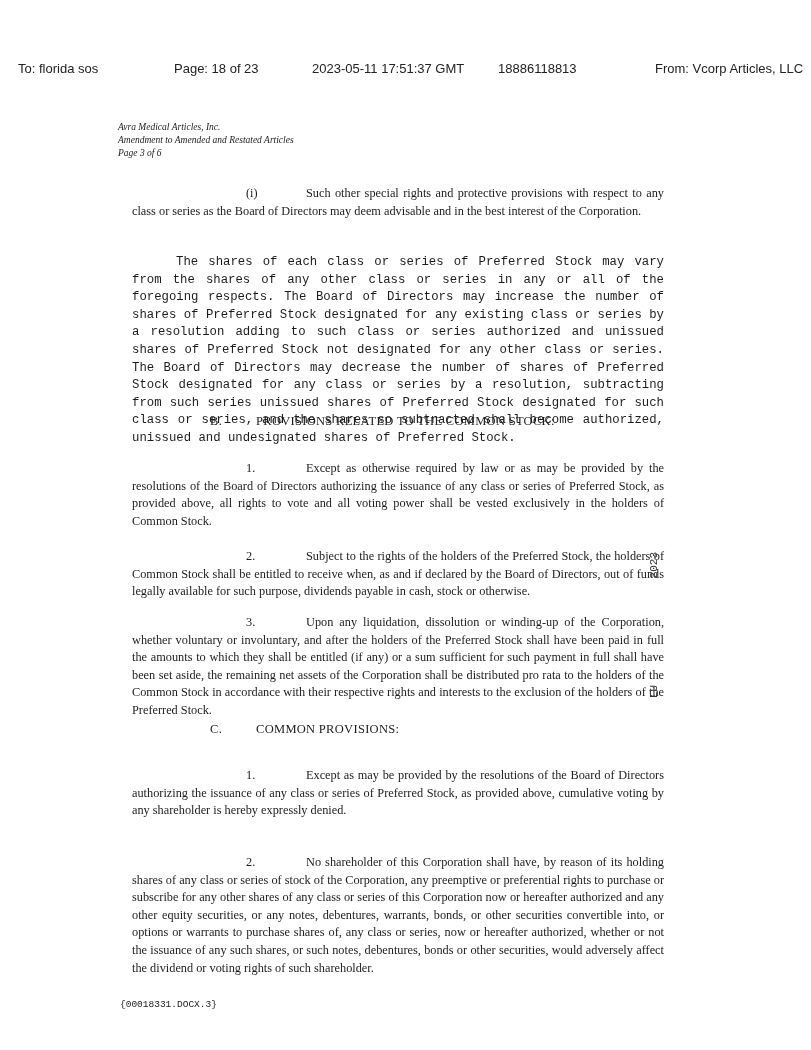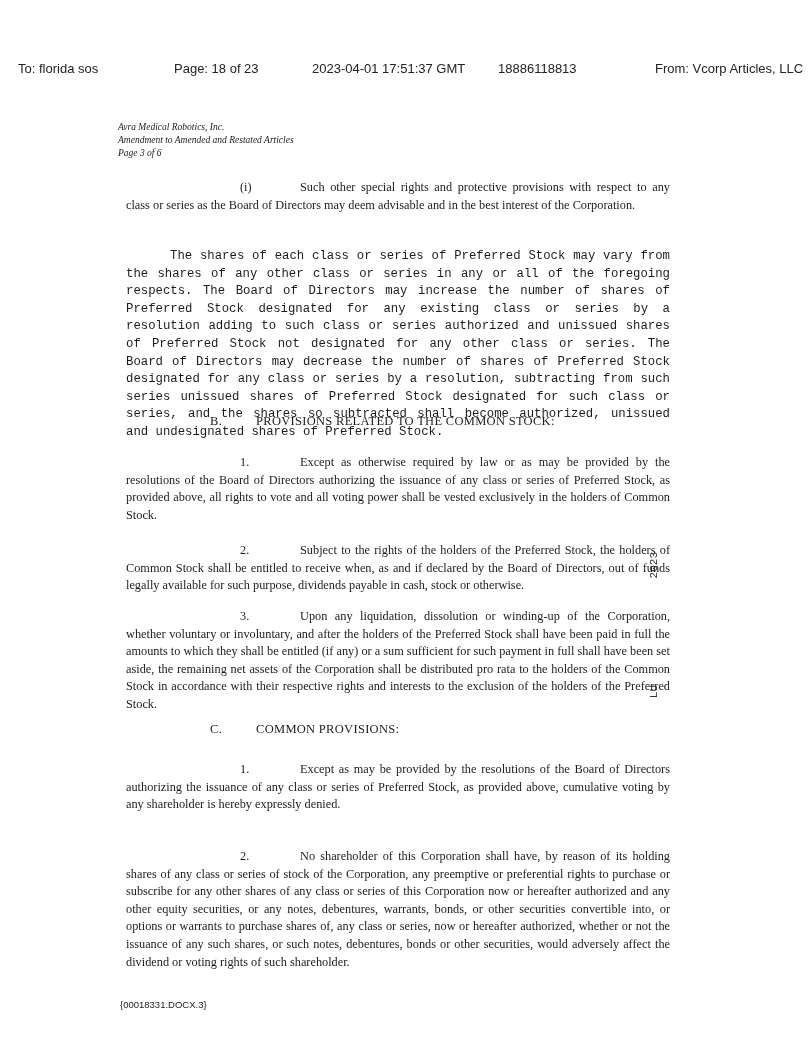--- a/index.html
+++ b/index.html
@@ -5,45 +5,45 @@
   html, body { margin: 0; padding: 0; background: #ffffff; }
   body { width: 811px; height: 1050px; position: relative; overflow: hidden; color: #1a1a1a; }
   .fax-header { position: absolute; top: 61px; left: 0; width: 713px; height: 16px;
     font-family: "Liberation Sans", sans-serif; font-size: 13px; color: #222; }
   .fax-header span { position: absolute; top: 0; white-space: nowrap; }
   .doc-meta { position: absolute; left: 118px; top: 121px;
     font-family: "Liberation Serif", serif; font-style: italic; font-size: 9.5px; line-height: 13px; color: #222; }
   .body-text { position: absolute; left: 118px; width: 560px;
     font-family: "Liberation Serif", serif; font-size: 12.3px; line-height: 17.6px;
     text-align: justify; color: #1c1c1c; }
-  .para { margin: 8px; }
+  .para { margin: 14px; }
   .num { display: inline-block; width: 60px; text-align: left; }
   .indent-num { padding-left: 114px; }
   .indent-first { text-indent: 44px; font-family: Liberation Mono, monospace; }
   .heading { position: absolute; left: 162px; font-family: "Liberation Serif", serif;
     font-size: 12.5px; letter-spacing: 0.3px; color: #1c1c1c; white-space: nowrap; margin-left: 48px; }
   .heading .letter { display: inline-block; width: 46px; }
   .footer { position: absolute; left: 120px; top: 999px;
-    font-family: Liberation Sans, sans-serif; font-size: 9.5px; color: #222; }
+    font-family: Liberation Mono, monospace; font-size: 9.5px; color: #222; }
   .stamp { position: absolute; left: 648px; font-family: "Liberation Mono", monospace;
     font-size: 11px; color: #333; writing-mode: vertical-rl; transform: rotate(180deg); }
 </style>
 </head>
 <body>
 
 <div class="fax-header">
   <span style="left:18px">To: florida sos</span>
   <span style="left:174px">Page: 18 of 23</span>
-  <span style="left:312px">2023-04-01 17:51:37 GMT</span>
+  <span style="left:312px">2023-05-11 17:51:37 GMT</span>
   <span style="left:498px">18886118813</span>
   <span style="left:655px">From: Vcorp Articles, LLC</span>
 </div>
 
 <div class="doc-meta">
-  <div>Avra Medical Robotics, Inc.</div>
+  <div>Avra Medical Articles, Inc.</div>
   <div>Amendment to Amended and Restated Articles</div>
   <div>Page 3 of 6</div>
 </div>
 
 <div class="body-text" style="top:171px">
   <p class="para"><span class="indent-num"></span><span class="num">(i)</span><span>Such other special rights and protective provisions with respect to any class or series as the Board of Directors may deem advisable and in the best interest of the Corporation.</span></p>
 </div>
 
 <div class="body-text" style="top:240px">
   <p class="para indent-first">The shares of each class or series of Preferred Stock may vary from the shares of any other class or series in any or all of the foregoing respects. The Board of Directors may increase the number of shares of Preferred Stock designated for any existing class or series by a resolution adding to such class or series authorized and unissued shares of Preferred Stock not designated for any other class or series. The Board of Directors may decrease the number of shares of Preferred Stock designated for any class or series by a resolution, subtracting from such series unissued shares of Preferred Stock designated for such class or series, and the shares so subtracted shall become authorized, unissued and undesignated shares of Preferred Stock.</p>

